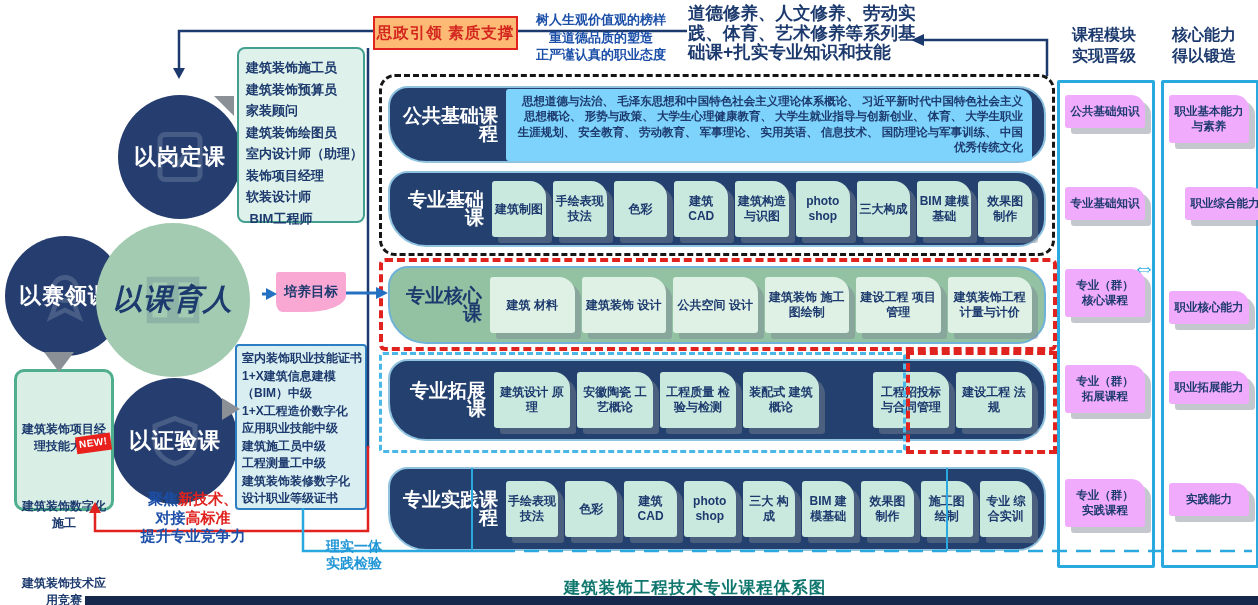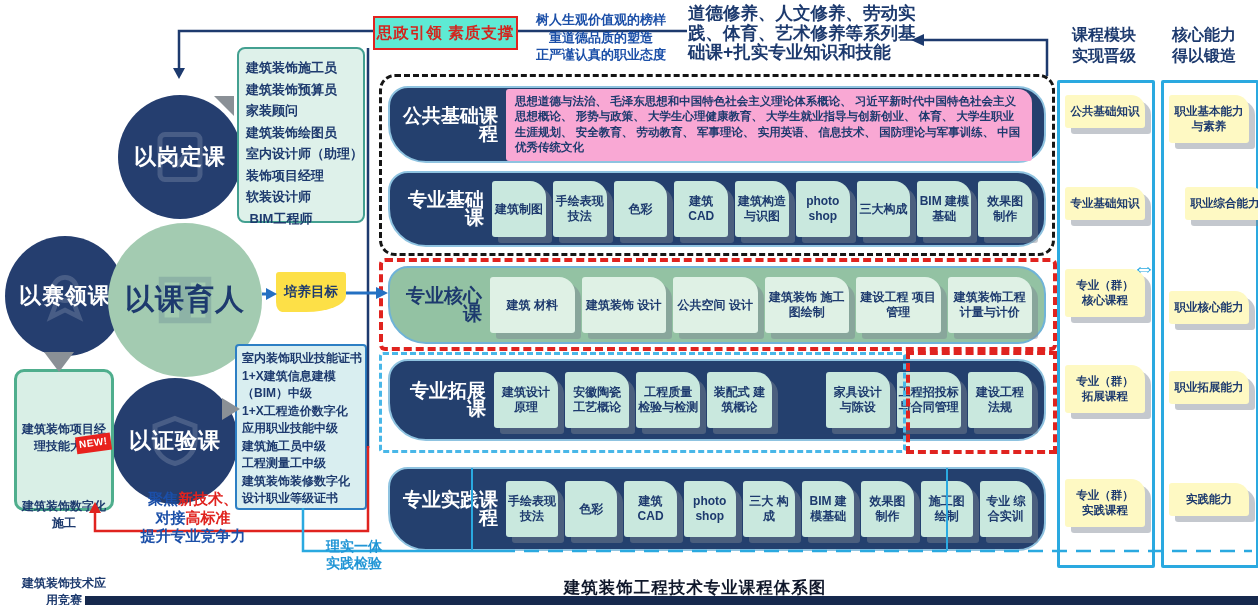--- a/index.html
+++ b/index.html
@@ -18,64 +18,64 @@
   #jobs-box{left:237px;top:47px;width:128px;height:176px;background:#def1ea;border:2px solid #43a091;border-radius:8px;
     padding:8px 7px;font-size:13px;line-height:21.5px;white-space:pre;}
   #cert-box{left:235px;top:344px;width:132px;height:166px;background:#d9eef0;border:2px solid #2d7fc4;border-radius:4px;
     padding:4px 5px;font-size:12px;line-height:17.5px;white-space:pre;}
   #competition-box{left:14px;top:369px;width:100px;height:142px;background:#d9efe6;border:3px solid #4fae8d;border-radius:10px;
     padding:5px 4px;font-size:12px;line-height:16.5px;text-align:center;}
   .comp-item{position:relative;margin-top:44px;}
   .new-badge{position:absolute;right:-4px;top:14px;background:#e8211d;color:#fff;font-size:10px;font-weight:bold;
     padding:0 3px;transform:rotate(-8deg);letter-spacing:.5px;}
   
-  #red-box{left:373px;top:16px;width:141px;height:30px;border:2.5px solid #e0231f;color:#d3261f;background:#5eead4;
+  #red-box{left:373px;top:16px;width:141px;height:30px;border:2.5px solid #e0231f;color:#d3261f;background:#fdba74;
     font-size:15.5px;font-weight:bold;display:flex;align-items:center;justify-content:center;letter-spacing:1px;z-index:6;}
   #values-text{left:512px;top:11px;width:178px;color:#1b4fa8;font-size:13px;font-weight:bold;text-align:center;
     line-height:17.5px;white-space:pre-line;z-index:6;}
   #foundation-text{left:688px;top:4px;width:334px;color:#1d3a6e;font-size:17.5px;font-weight:800;text-align:left;
     line-height:19.5px;white-space:pre-line;z-index:6;}
   
   #focus-text{left:118px;top:490px;width:150px;font-size:15px;font-weight:800;text-align:center;line-height:18.5px;z-index:6;}
   .c-blue{color:#1b4fa8;} .c-red{color:#e0231f;}
   #practice-note{left:316px;top:538px;width:76px;color:#2196d6;font-size:14px;font-weight:800;text-align:center;
     line-height:17px;white-space:pre-line;z-index:6;}
   
-  #training-goal{left:276px;top:272px;width:70px;height:40px;background:#fde047;color:#1d3a6e;font-size:13.5px;font-weight:bold;
+  #training-goal{left:276px;top:272px;width:70px;height:40px;background:#f9a8d4;color:#1d3a6e;font-size:13.5px;font-weight:bold;
     display:flex;align-items:center;justify-content:center;border-radius:3px 3px 40px 6px / 3px 3px 16px 10px;z-index:4;}
   
   .row{position:absolute;left:388px;width:658px;box-sizing:border-box;background:#24406e;border:2px solid #8fc3e0;
     border-radius:20px 28px 28px 38px;display:flex;align-items:center;padding:8px 12px 8px 12px;z-index:2;}
   .row-label{color:#fff;font-weight:bold;font-size:19px;flex:0 0 auto;text-align:right;line-height:18px;}
   .chips{flex:1;display:flex;gap:7px;align-items:center;margin-left:8px;}
   .chip{flex:1;background:#c9e8de;color:#1d3a6e;font-weight:bold;font-size:12px;text-align:center;line-height:15px;
     border-radius:3px 16px 3px 3px;min-height:50px;display:flex;align-items:center;justify-content:center;
     padding:3px 2px;box-shadow:6px 6px 0 rgba(125,134,146,.45);}
   .chip-gap{flex:0 0 40px;}
   #row-core{background:#93c2a3;border-color:#6fb3d8;}
   #row-core .row-label{color:#1d3a6e;}
   #row-core .chip{background:#dff1e5;}
-  #row1-content{flex:1;margin-left:8px;background:#f9a8d4;color:#1d3a6e;font-weight:bold;font-size:11.5px;
-    line-height:15.5px;border-radius:3px 14px 3px 3px;padding:5px 9px;text-align:left;}
+  #row1-content{flex:1;margin-left:8px;background:#7dd3fc;color:#1d3a6e;font-weight:bold;font-size:11.5px;
+    line-height:15.5px;border-radius:3px 14px 3px 3px;padding:5px 9px;text-align:right;}
   
   .dashed{position:absolute;box-sizing:border-box;z-index:4;pointer-events:none;}
   #black-dash{left:379px;top:74px;width:676px;height:182px;border:3px dashed #151515;border-radius:16px;}
   #red-dash-core{left:379px;top:258px;width:678px;height:93px;border:4px dashed #e0231f;border-radius:6px;}
   #red-dash-ext{left:906px;top:351px;width:151px;height:103px;border:4px dashed #e0231f;}
   #cyan-dash-extend{left:379px;top:352px;width:527px;height:101px;border:3px dashed #49b7e8;border-radius:4px;}
   
   .col-header{position:absolute;top:24px;width:92px;color:#1d3a6e;font-size:16px;font-weight:800;text-align:center;
     line-height:21px;white-space:pre-line;z-index:3;}
   .col-box{position:absolute;top:80px;width:92px;height:482px;border:3px solid #2aa9e0;border-radius:2px;background:#fff;z-index:2;}
-  .col-tag{position:absolute;left:5px;width:78px;background:#fef9c3;color:#1d3a6e;font-size:11.5px;font-weight:bold;
+  .col-tag{position:absolute;left:5px;width:78px;background:#f0abfc;color:#1d3a6e;font-size:11.5px;font-weight:bold;
     text-align:center;border-radius:3px 14px 3px 3px;padding:9px 1px;line-height:15px;white-space:pre-line;
     box-shadow:6px 6px 0 rgba(125,134,146,.45);}
   #swap-icon{left:1132px;top:254px;color:#2aa9e0;font-size:24px;font-weight:800;z-index:5;}
   
-  #caption{left:430px;top:577px;width:530px;text-align:center;color:#0f172a;font-size:16.5px;font-weight:800;letter-spacing:1px;z-index:3;}
+  #caption{left:430px;top:577px;width:530px;text-align:center;color:#0f766e;font-size:16.5px;font-weight:800;letter-spacing:1px;z-index:3;}
   #bottom-bar{left:85px;top:596px;width:1173px;height:9px;background:#16294d;z-index:1;}
   
   #wires{position:absolute;left:0;top:0;z-index:5;pointer-events:none;}
 </style>
 </head>
 <body>
 
 <div id="stage">
 
   <svg id="wires" width="1258" height="605" viewBox="0 0 1258 605">
@@ -128,21 +128,21 @@
     </svg>
     <span>以岗定课</span>
   </div>
   <div class="circle" id="circle-comp" style="left:5px;top:236px;width:120px;height:120px;">
     <svg class="ic" width="56" height="56" viewBox="0 0 24 24">
       <circle cx="12" cy="9" r="5" fill="none" stroke="#fff" stroke-width="2"></circle>
       <path d="M9 13l-3 8 6-3 6 3-3-8" fill="none" stroke="#fff" stroke-width="2"></path>
     </svg>
     <span>以赛领课</span>
   </div>
-  <div class="circle" id="circle-center" style="left:108px;top:223px;width:154px;height:154px;">
+  <div class="circle" id="circle-center" style="left:96px;top:223px;width:154px;height:154px;font-style:italic;">
     <svg class="ic" width="70" height="70" viewBox="0 0 24 24">
       <path d="M4 5h7v14H4zM13 5h7v14h-7z" fill="none" stroke="#1d3a6e" stroke-width="2"></path>
     </svg>
     <span>以课育人</span>
   </div>
   <div class="circle" id="circle-cert" style="left:112px;top:378px;width:126px;height:126px;">
     <svg class="ic" width="60" height="60" viewBox="0 0 24 24">
       <path d="M12 3l8 3v6c0 5-4 8-8 9-4-1-8-4-8-9V6z" fill="none" stroke="#fff" stroke-width="2"></path>
     </svg>
     <span>以证验课</span>
@@ -211,21 +211,20 @@
       </div>
   </div>
   <div class="row" id="row-extend" style="top:359px;height:82px;">
     <div class="row-label" style="width:84px;">专业拓展课</div>
     <div class="chips">
         <div class="chip">建筑设计 原理</div>
         <div class="chip">安徽陶瓷 工艺概论</div>
         <div class="chip">工程质量 检验与检测</div>
         <div class="chip">装配式 建筑概论</div>
         <div class="chip-gap"></div>
-        <div class="chip">家具设计 与陈设</div>
         <div class="chip">工程招投标 与合同管理</div>
         <div class="chip">建设工程 法规</div>
       </div>
   </div>
   <div class="row" id="row-practice" style="top:467px;height:84px;">
     <div class="row-label" style="width:96px;">专业实践课程</div>
     <div class="chips">
         <div class="chip">手绘表现 技法</div>
         <div class="chip">色彩</div>
         <div class="chip">建筑 CAD</div>

